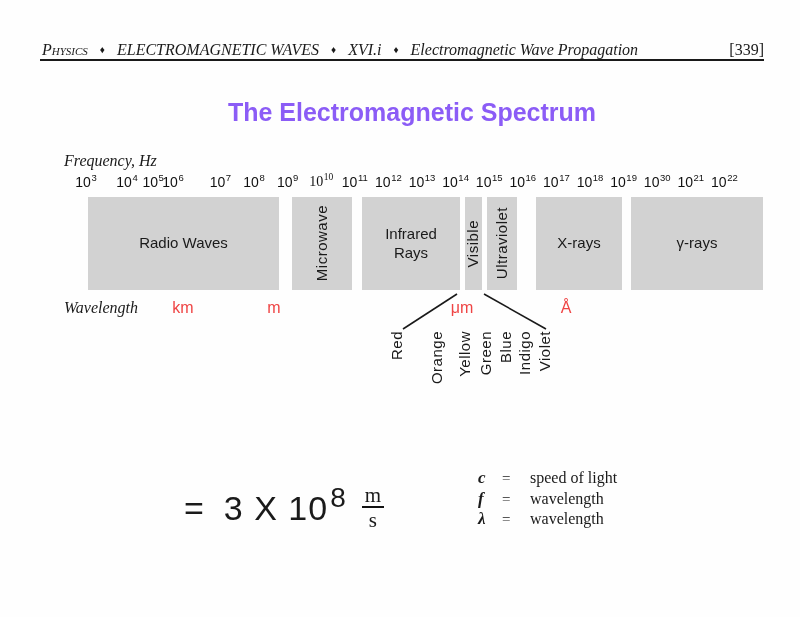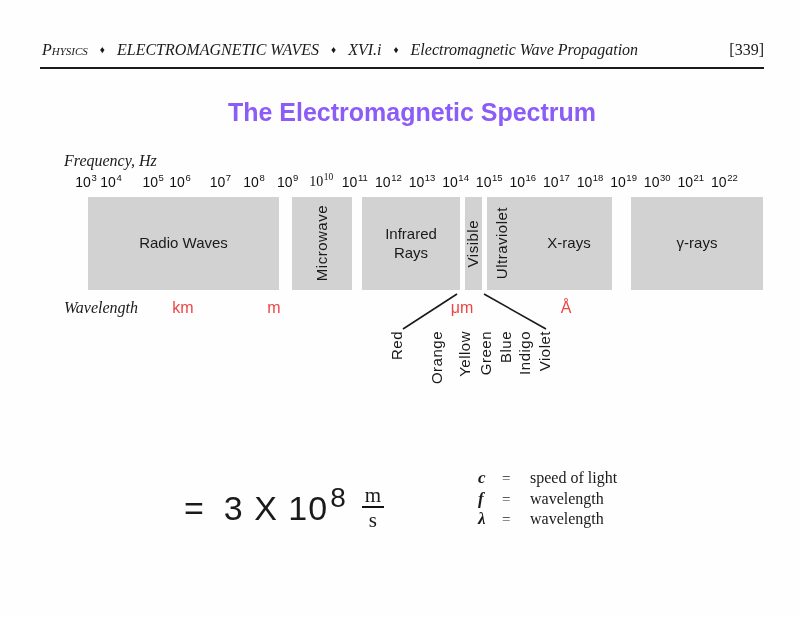--- a/index.html
+++ b/index.html
@@ -10,21 +10,20 @@
     overflow:hidden;
     font-family:"Liberation Serif",serif;
     color:#1a1a1a;
     margin:0 auto;
   }
   
   .header{
     position:absolute;left:40px;top:41px;width:724px;
     display:flex;justify-content:space-between;align-items:baseline;
     border-bottom:2px solid #1a1a1a;
-    padding-bottom:8px;
   }
   .crumbs{font-style:italic;font-size:16px;white-space:nowrap;}
   .crumbs .seg{margin:0 2px;}
   .crumbs .seg-first{font-variant:small-caps;}
   .crumbs .sep{font-style:normal;font-size:10px;margin:0 10px;vertical-align:2px;}
   .pagenum{font-size:16px;font-style:normal;}
   
   .title{
     position:absolute;left:12px;top:98px;width:100%;margin:0;
     text-align:center;
@@ -94,23 +93,23 @@
   <div class="header">
     <div class="crumbs"><span class="seg seg-first">Physics</span><span class="sep">♦</span><span class="seg">ELECTROMAGNETIC WAVES</span><span class="sep">♦</span><span class="seg">XVI.i</span><span class="sep">♦</span><span class="seg">Electromagnetic Wave Propagation</span></div>
     <div class="pagenum">[339]</div>
   </div>
 
   <h1 class="title">The Electromagnetic Spectrum</h1>
 
   <div class="freq-label">Frequency, Hz</div>
   <div>
       <span class="tick" style="left: 86px;"><span class="tb">10</span><span class="te">3</span></span>
-      <span class="tick" style="left: 111px;"><span class="tb">10</span><span class="te">4</span></span>
+      <span class="tick" style="left: 127px;"><span class="tb">10</span><span class="te">4</span></span>
       <span class="tick" style="left: 153.2px;"><span class="tb">10</span><span class="te">5</span></span>
-      <span class="tick" style="left: 180px;"><span class="tb">10</span><span class="te">6</span></span>
+      <span class="tick" style="left: 173px;"><span class="tb">10</span><span class="te">6</span></span>
       <span class="tick" style="left: 220.4px;"><span class="tb">10</span><span class="te">7</span></span>
       <span class="tick" style="left: 254px;"><span class="tb">10</span><span class="te">8</span></span>
       <span class="tick" style="left: 287.6px;"><span class="tb">10</span><span class="te">9</span></span>
       <span class="tick" style="left: 321.2px; font-family: Liberation Serif, serif;"><span class="tb">10</span><span class="te">10</span></span>
       <span class="tick" style="left: 354.8px;"><span class="tb">10</span><span class="te">11</span></span>
       <span class="tick" style="left: 388.4px;"><span class="tb">10</span><span class="te">12</span></span>
       <span class="tick" style="left: 422px;"><span class="tb">10</span><span class="te">13</span></span>
       <span class="tick" style="left: 455.6px;"><span class="tb">10</span><span class="te">14</span></span>
       <span class="tick" style="left: 489.2px;"><span class="tb">10</span><span class="te">15</span></span>
       <span class="tick" style="left: 522.8px;"><span class="tb">10</span><span class="te">16</span></span>
@@ -131,21 +130,21 @@
       </div>
       <div class="band" style="left: 362px; width: 98px;">
         <span class="horiz">Infrared<br>Rays</span>
       </div>
       <div class="band" style="left: 465px; width: 17px;">
         <span class="vert">Visible</span>
       </div>
       <div class="band" style="left: 487px; width: 30px;">
         <span class="vert">Ultraviolet</span>
       </div>
-      <div class="band" style="left: 514px; width: 86px; padding-left: 12px;">
+      <div class="band" style="left: 536px; width: 86px;">
         <span class="horiz">X-rays</span>
       </div>
       <div class="band" style="left: 631px; width: 132px;">
         <span class="horiz">γ-rays</span>
       </div>
     </div>
 
   <div class="wl-label">Wavelength</div>
   <div>
       <span class="unit" style="left: 183px;">km</span>

